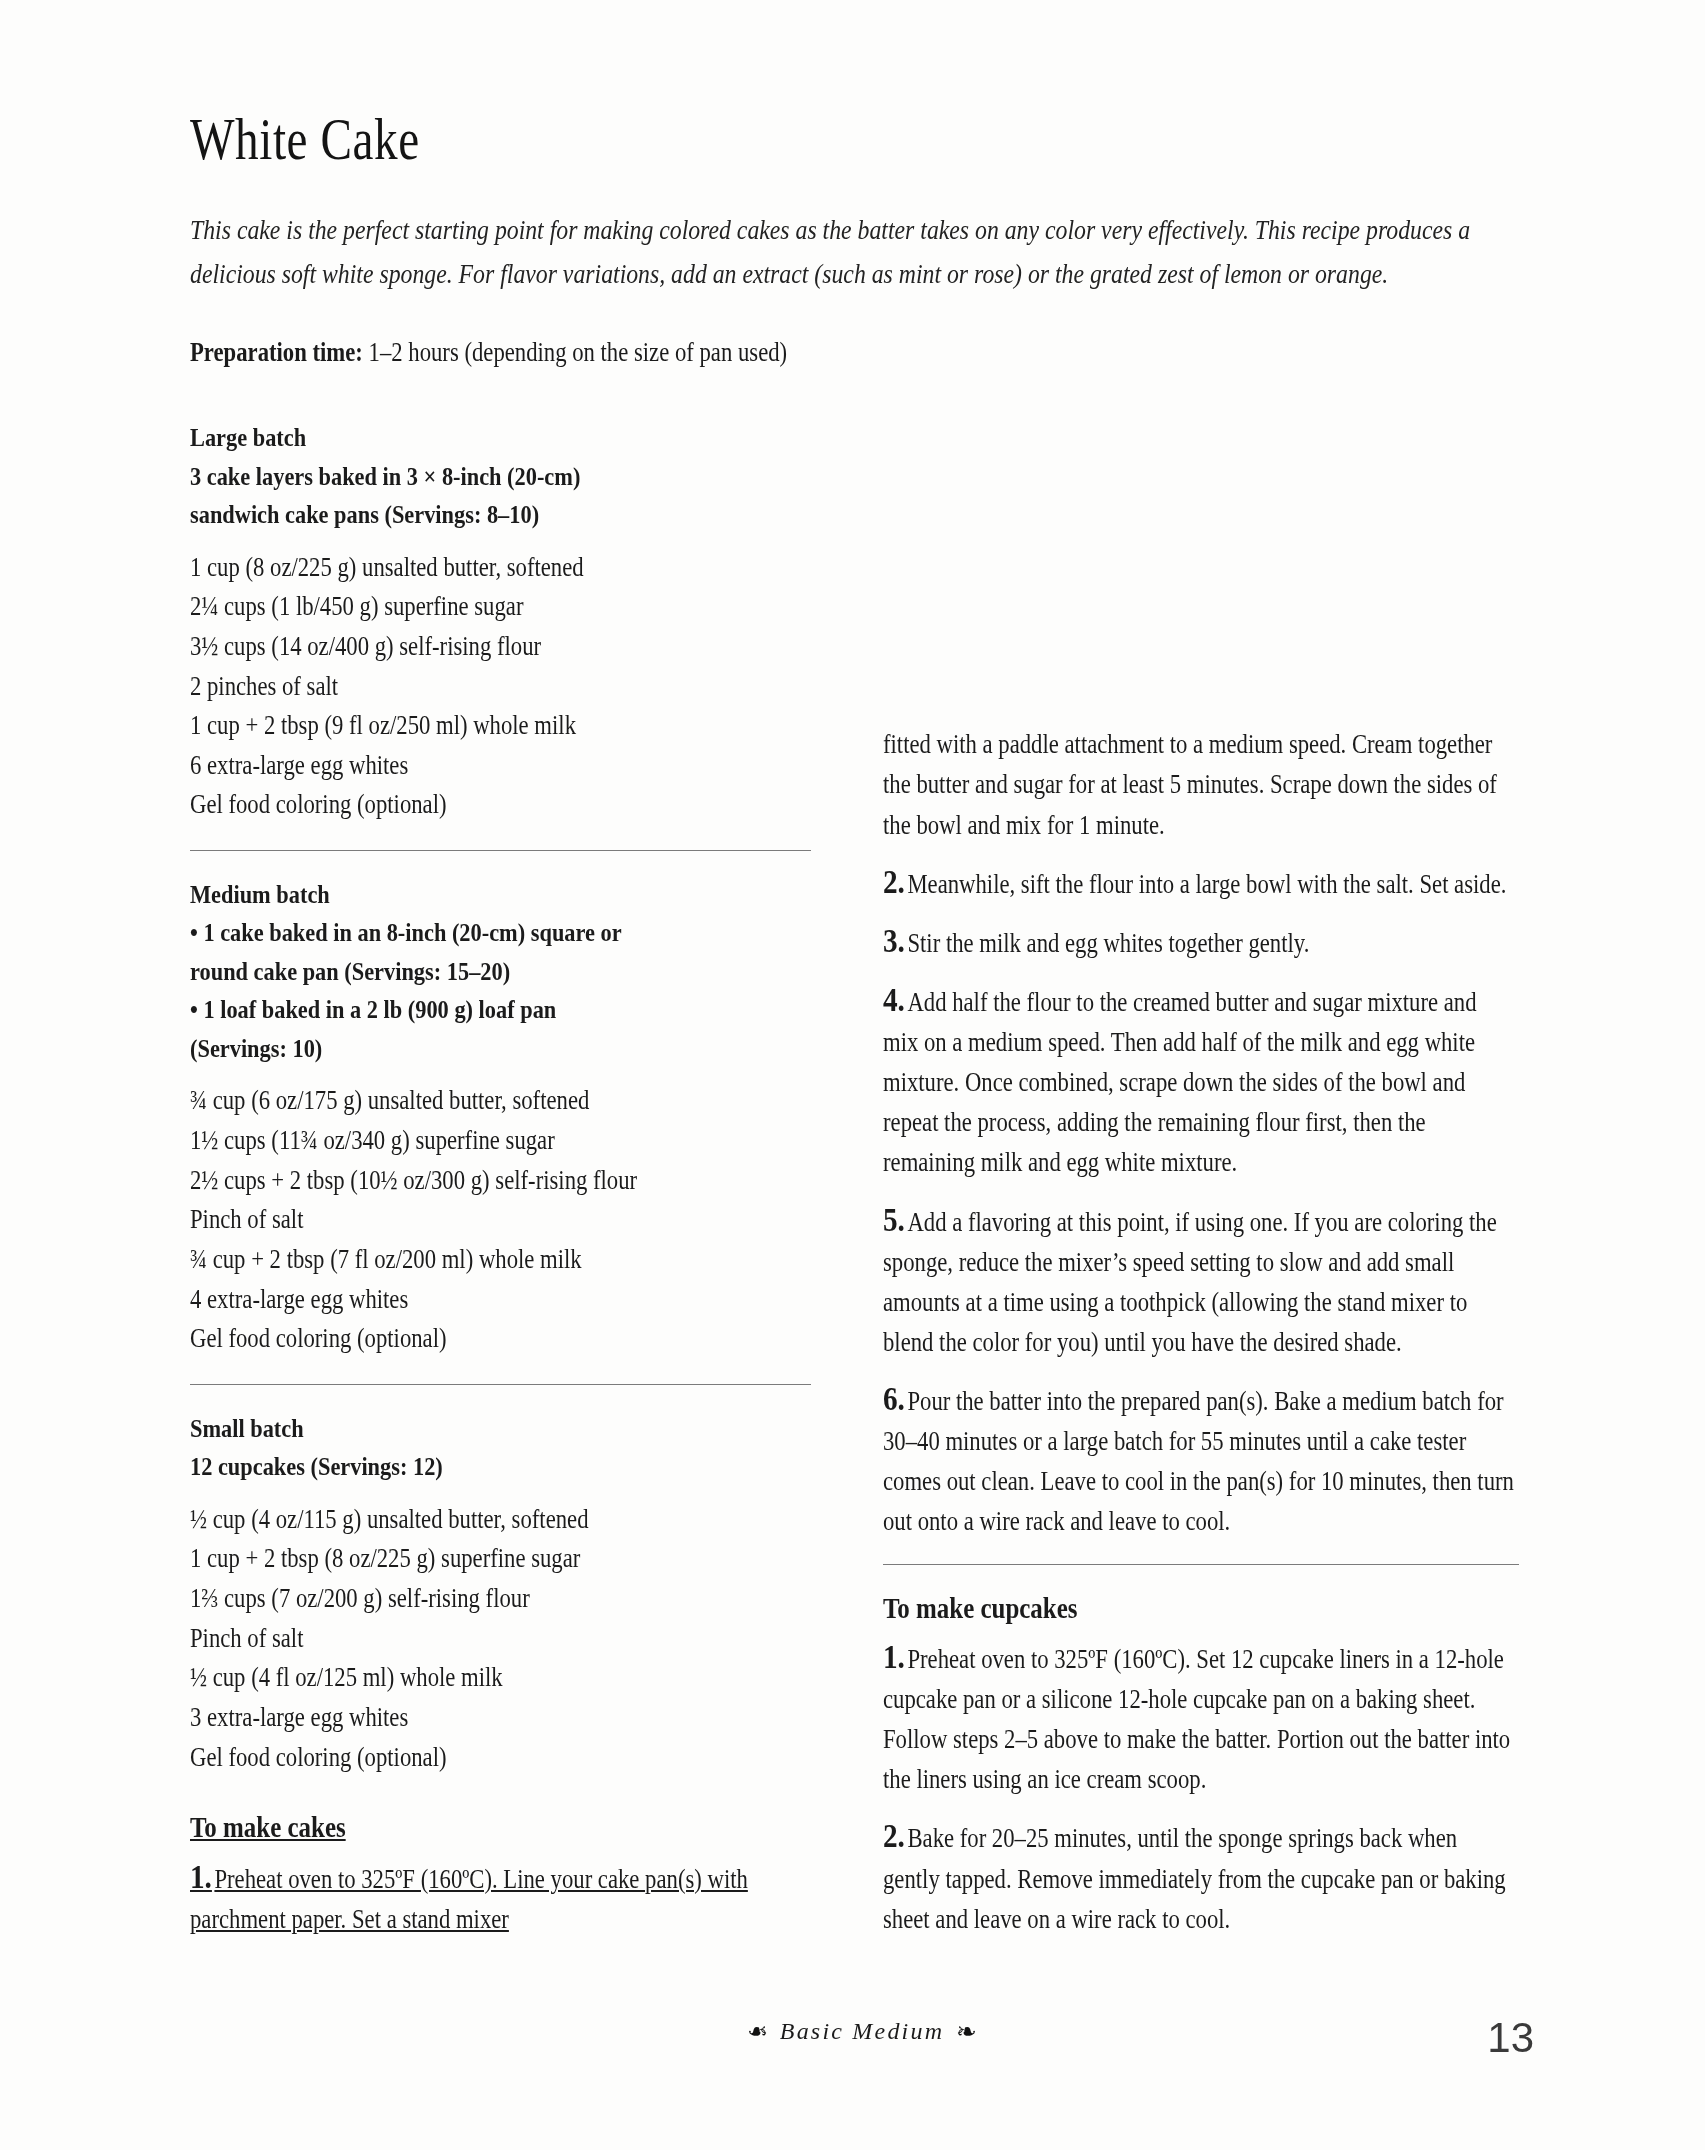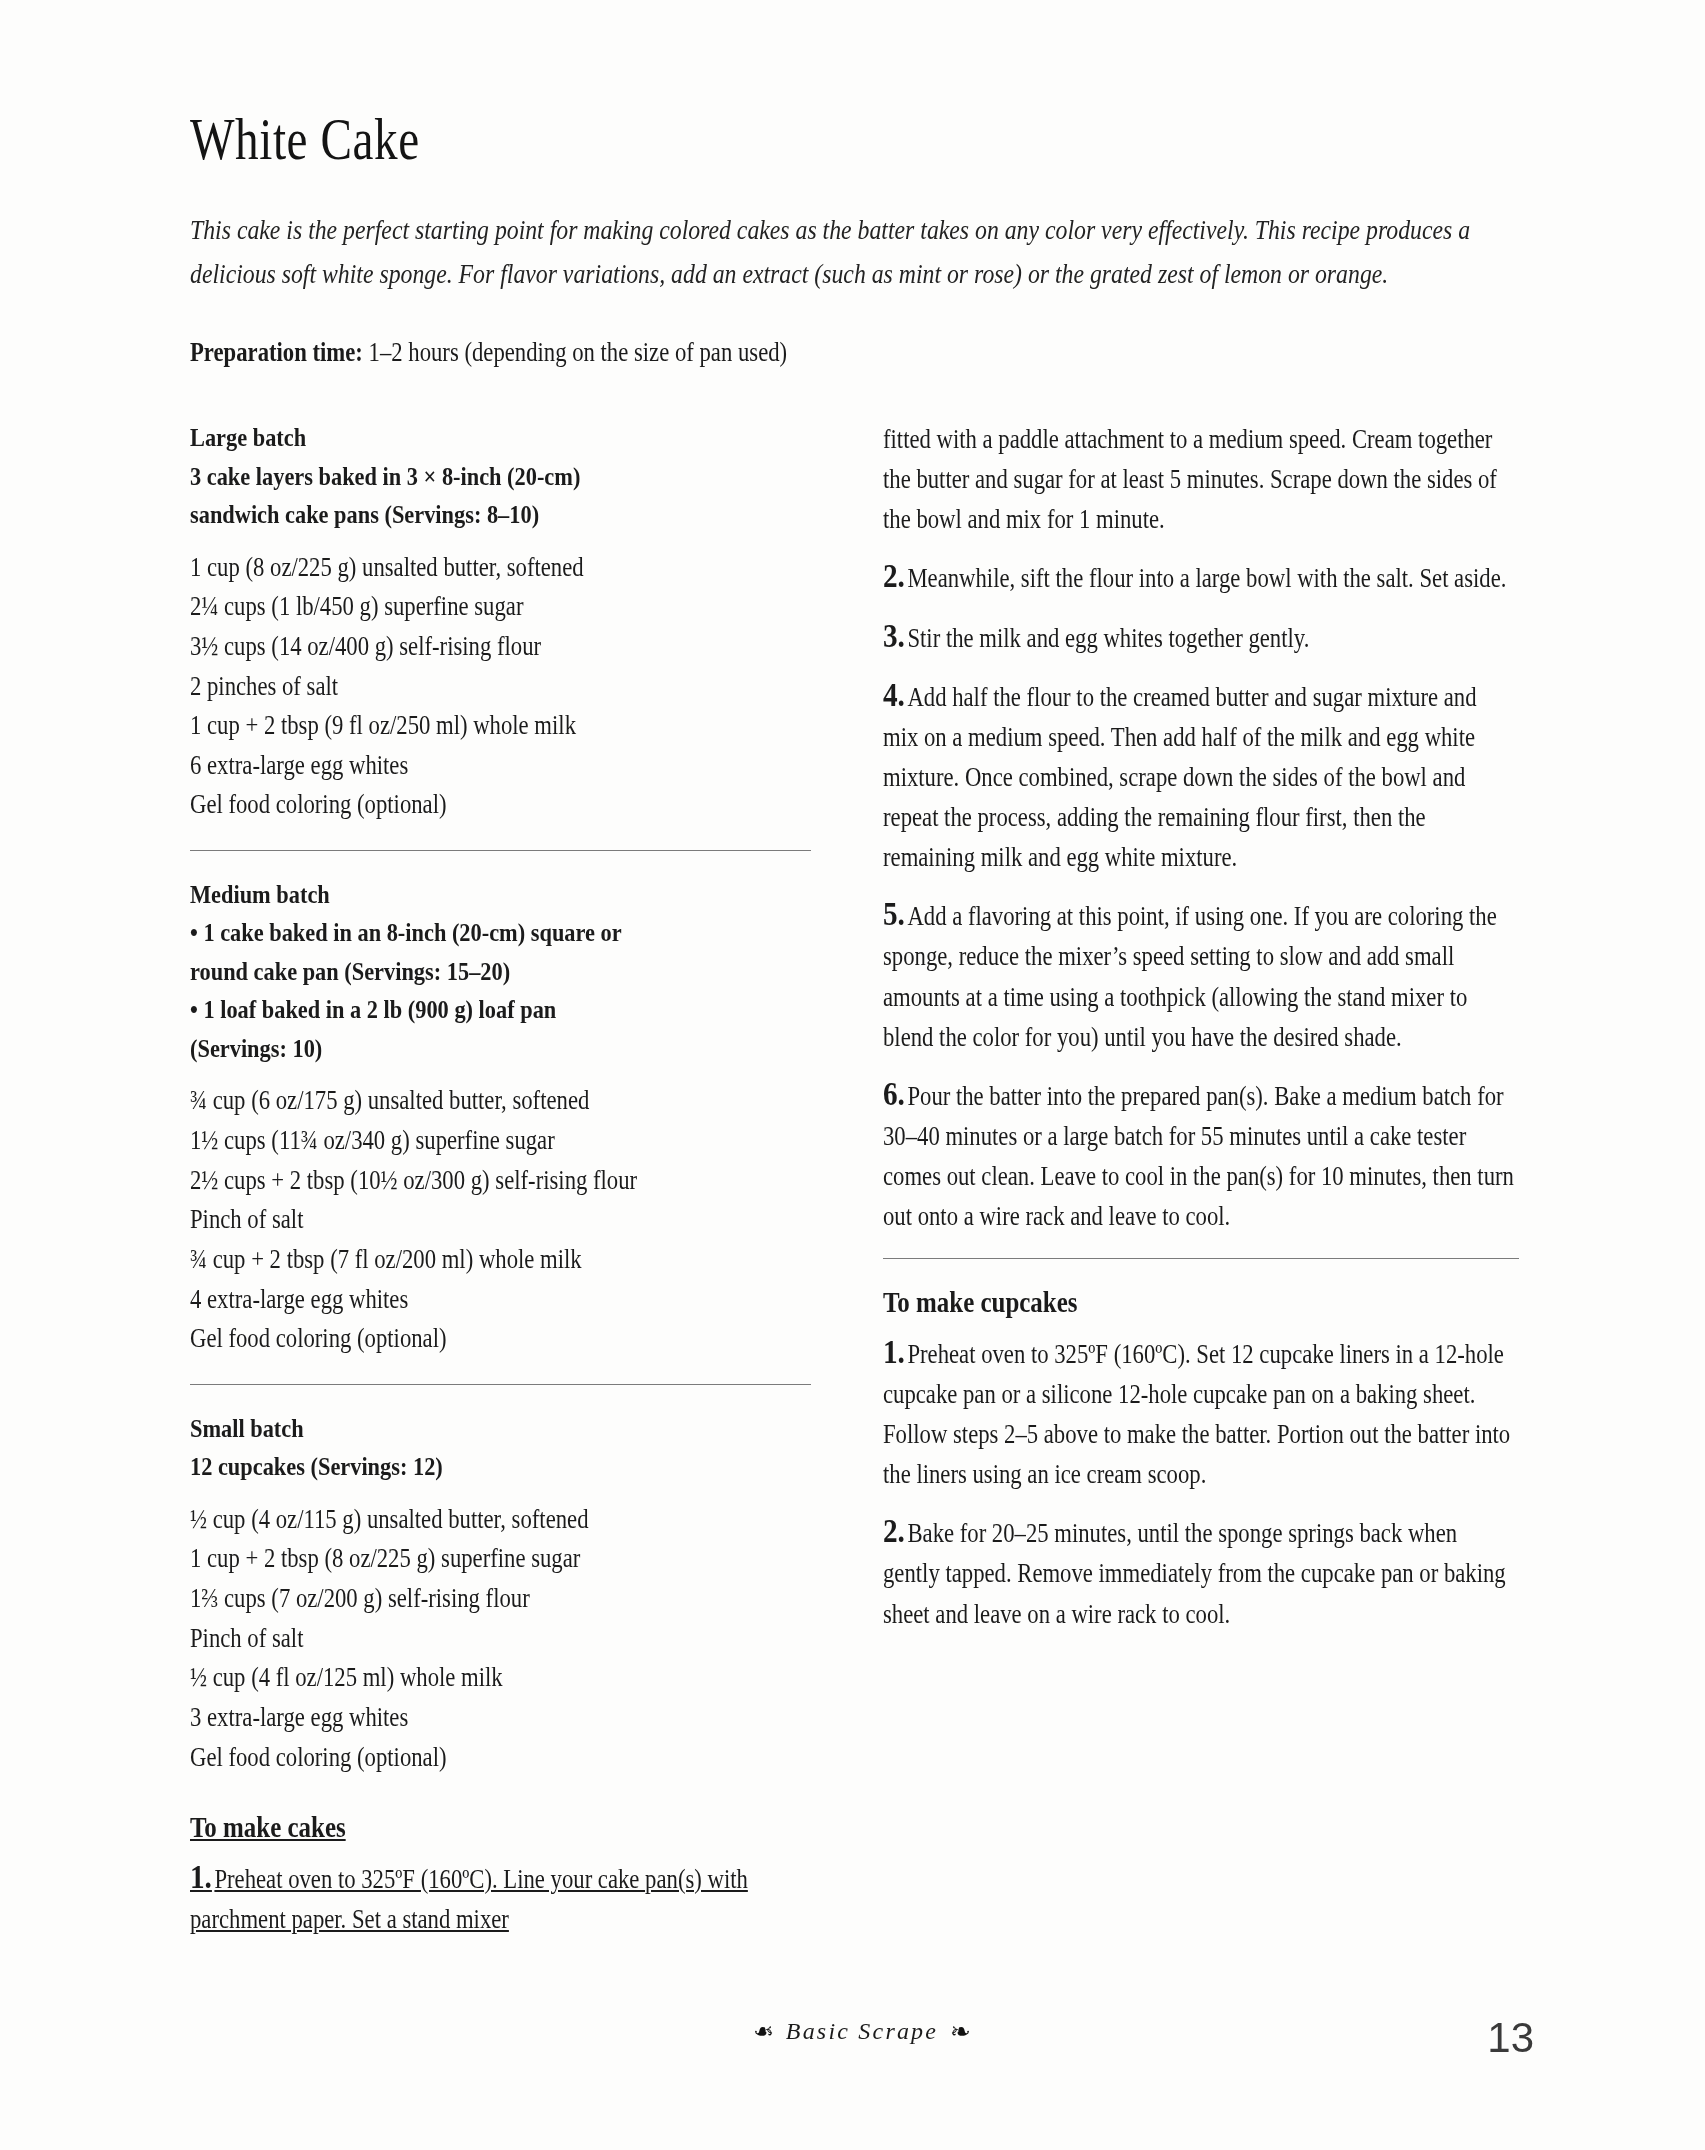--- a/index.html
+++ b/index.html
@@ -57,21 +57,21 @@
     margin: 0 0 46px 0;
   }
   .prep-time .lead {
     font-weight: bold;
   }
 
   
   .columns {
     display: flex;
     gap: 72px;
-    align-items: flex-start;
+    align-items: flex-end;
   }
   .col {
     width: 621px;
   }
   .col-left { width: 621px; }
   .col-right { width: 636px; }
 
   .rule {
     border: 0;
     border-top: 1.5px solid #7b7b7b;
@@ -297,19 +297,19 @@
           <span class="num">2.</span><span>Bake for 20–25 minutes, until the sponge springs back when gently tapped. Remove immediately from the cupcake pan or baking sheet and leave on a wire rack to cool.</span>
         </p>
 
       </div>
     </div>
   </div>
 
   <div class="footer">
     <div class="footer-center">
       <span class="orn left">❧</span>
-      <span>Basic Scrape</span>
+      <span>Basic Medium</span>
       <span class="orn">❧</span>
     </div>
     <div class="page-number">13</div>
   </div>
 </div>
 
 
 </body></html>

